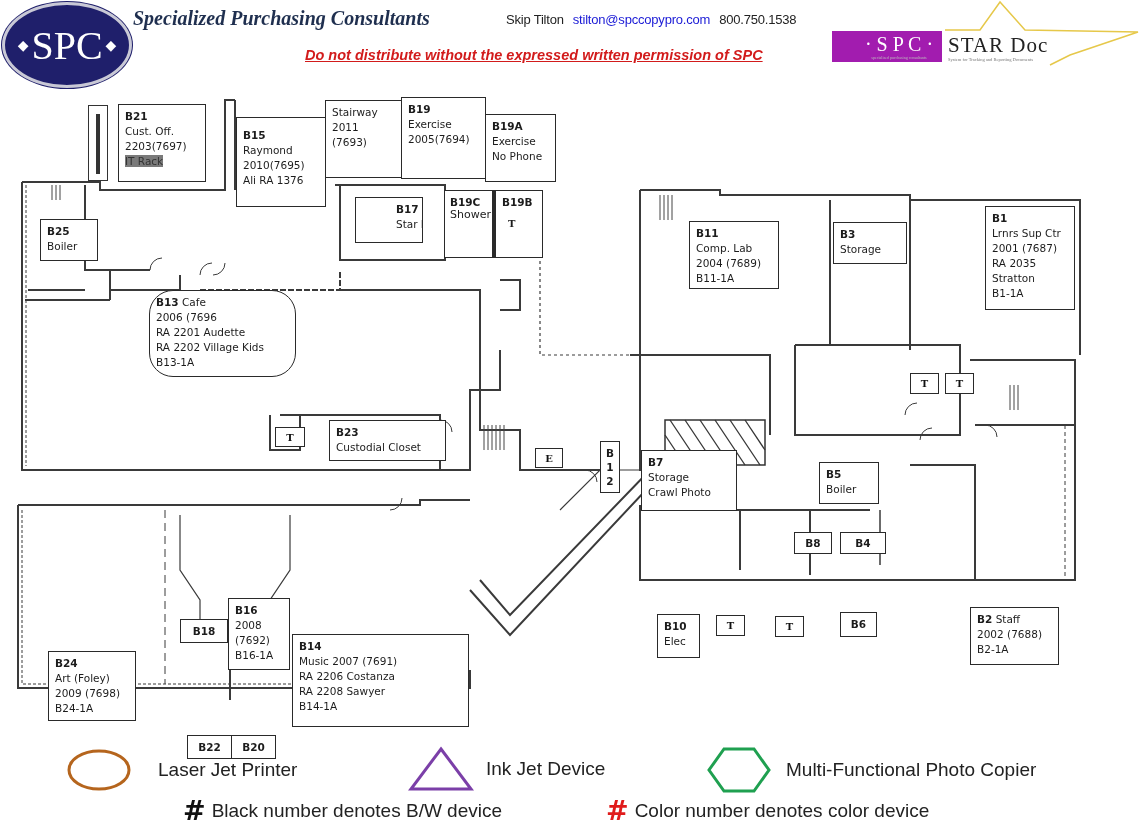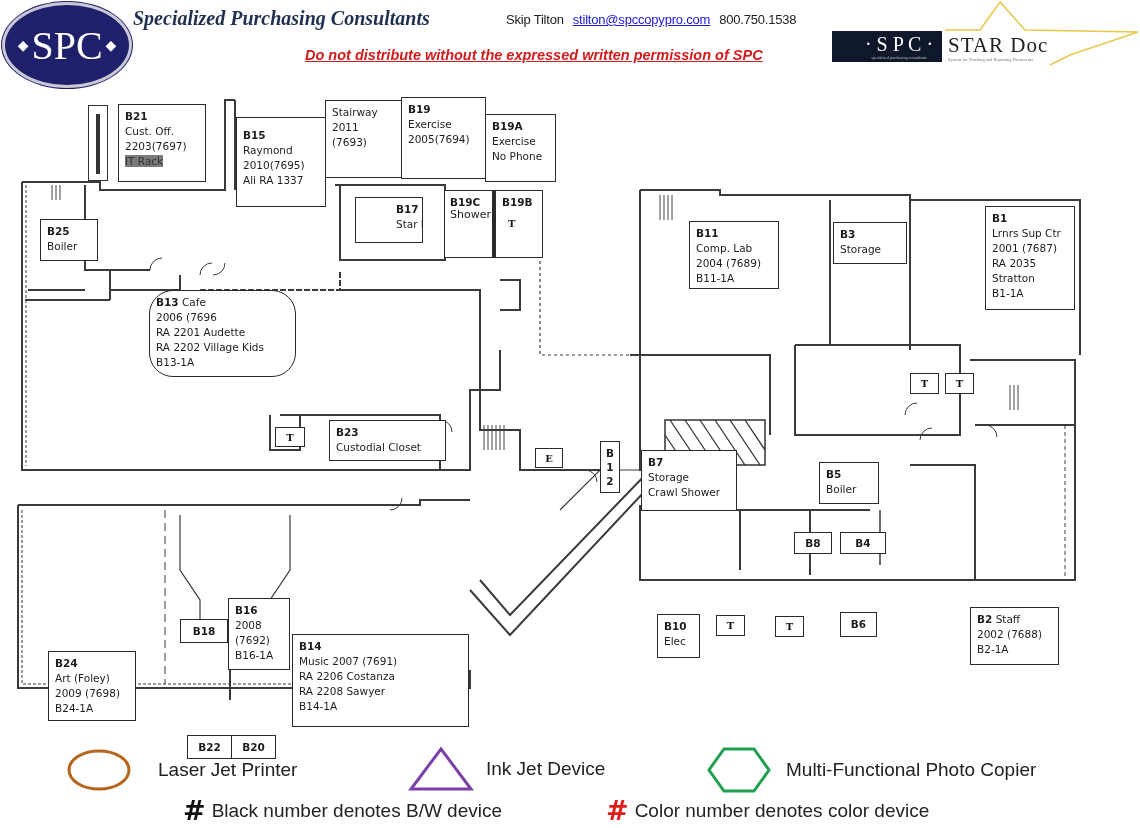--- a/index.html
+++ b/index.html
@@ -19,30 +19,30 @@
   .logo-oval .dot { color: #fff; font-size: 14px; margin: 0 3px; }
   .company-name {
     position: absolute; left: 133px; top: 7px;
     font-family: "Liberation Serif", serif; font-style: italic; font-weight: bold;
     font-size: 20px; color: #1f2f4f;
   }
   .contact {
     position: absolute; left: 506px; top: 12px; font-size: 13px; color: #222;
     display: flex; gap: 9px; letter-spacing: -0.2px;
   }
-  .contact .email { color: #1a1ad6; text-decoration: underline; }
+  .contact .email { color: #1a1ad6; }
   .warning {
     position: absolute; left: 305px; top: 47px; font-size: 14.5px; font-weight: bold;
     font-style: italic; color: #d21b1b; text-decoration: underline;
   }
   .star-doc {
     position: absolute; left: 820px; top: 0px; width: 320px; height: 75px;
   }
   .star-doc .spc-box {
-    position: absolute; left: 12px; top: 31px; width: 110px; height: 31px; background: #0f172a;
+    position: absolute; left: 12px; top: 31px; width: 110px; height: 31px; background: #a21caf;
     color: #fff; font-family: "Liberation Serif", serif; font-size: 20px;
     display: flex; flex-direction: column; align-items: center; justify-content: center;
     line-height: 1;
     padding-left: 24px;
   }
   .star-doc .spc-box .sub { font-size: 4px; color: #bbb; margin-top: 2px; letter-spacing: 0; }
   .star-doc .star-title {
     position: absolute; left: 128px; top: 33px; font-family: "Liberation Serif", serif;
     font-size: 21px; color: #222; letter-spacing: 1px;
   }
@@ -211,21 +211,21 @@
   <div class="room-label" style="left:118px; top:14px; width:88px; height:78px;">
     <div class="rid">B21</div>
     <div>Cust. Off.</div>
     <div>2203(7697)</div>
     <div><span class="hl">IT Rack</span></div>
   </div>
   <div class="room-label" style="left:236px; top:27px; width:90px; height:90px; padding-top:10px;">
     <div class="rid">B15</div>
     <div>Raymond</div>
     <div>2010(7695)</div>
-    <div>Ali RA 1337</div>
+    <div>Ali RA 1376</div>
   </div>
   <div class="room-label" style="left:325px; top:10px; width:78px; height:78px;">
     <div>Stairway</div>
     <div>2011</div>
     <div>(7693)</div>
   </div>
   <div class="room-label" style="left:401px; top:7px; width:85px; height:82px;">
     <div class="rid">B19</div>
     <div>Exercise</div>
     <div>2005(7694)</div>
@@ -287,21 +287,21 @@
     <div>2001 (7687)</div>
     <div>RA 2035</div>
     <div>Stratton</div>
     <div>B1-1A</div>
   </div>
   <div class="t-box" style="left:910px; top:283px; width:29px; height:21px;">T</div>
   <div class="t-box" style="left:945px; top:283px; width:29px; height:21px;">T</div>
   <div class="room-label" style="left:641px; top:360px; width:96px; height:61px; top:360px;">
     <div class="rid">B7</div>
     <div>Storage</div>
-    <div>Crawl Shower</div>
+    <div>Crawl Photo</div>
   </div>
   <div class="room-label" style="left:819px; top:372px; width:60px; height:42px;">
     <div class="rid">B5</div>
     <div>Boiler</div>
   </div>
   <div class="room-label center" style="left:794px; top:442px; width:38px; height:22px;">
     <span class="rid">B8</span>
   </div>
   <div class="room-label center" style="left:840px; top:442px; width:46px; height:22px;">
     <span class="rid">B4</span>

